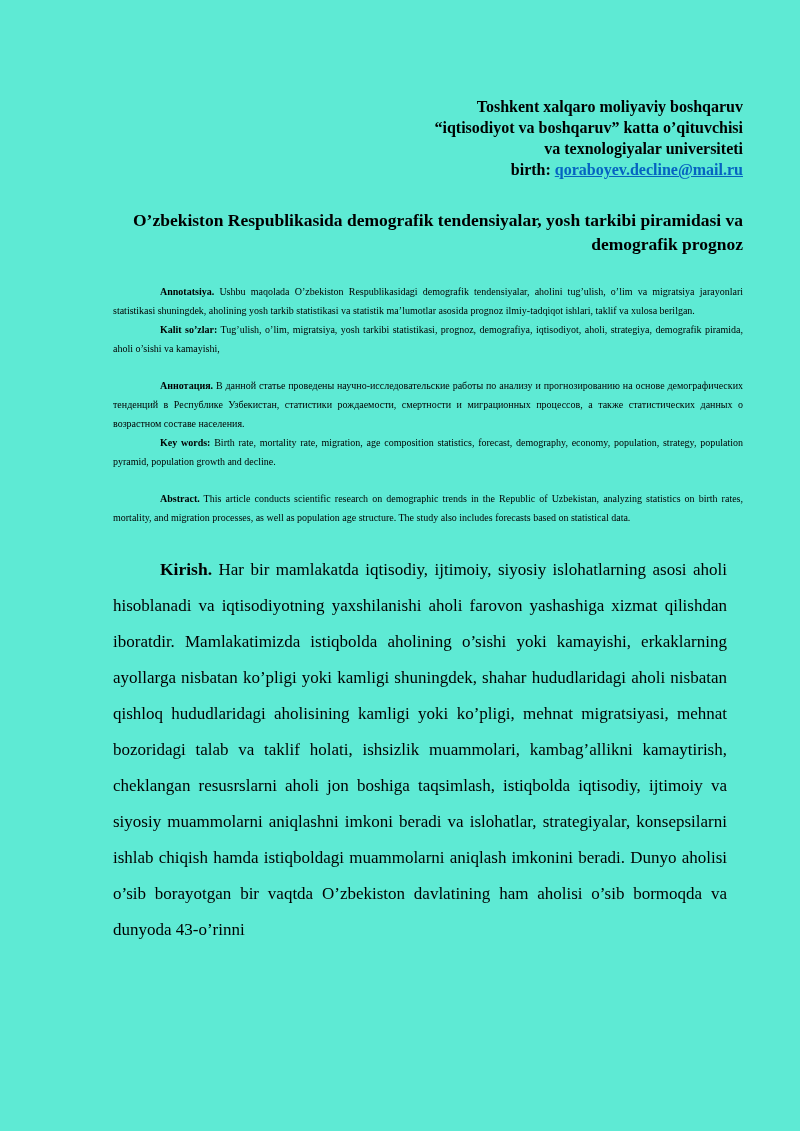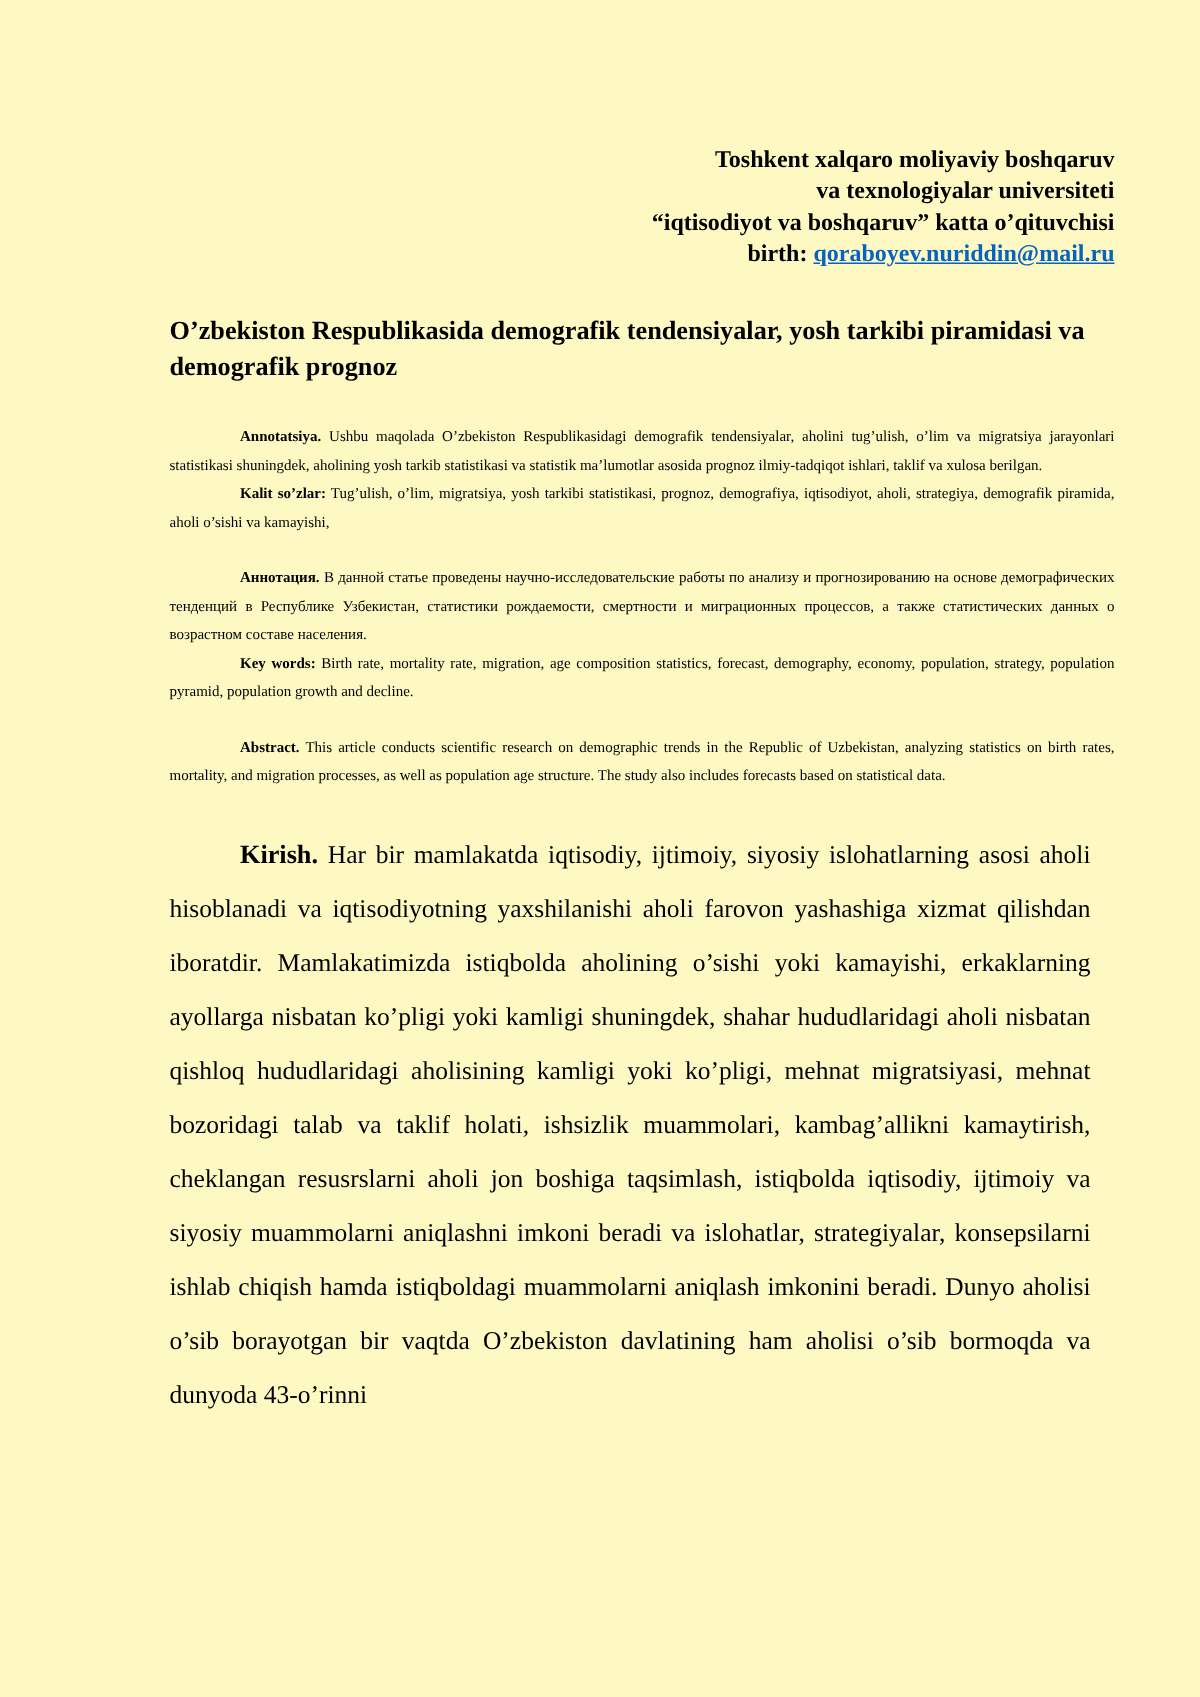--- a/index.html
+++ b/index.html
@@ -5,40 +5,40 @@
   html, body {
     margin: 0;
     padding: 0;
     background: #ffffff;
   }
   .page {
     position: relative;
     width: 800px;
     height: 1131px;
     box-sizing: border-box;
-    background: #fef9c3;
+    background: #5eead4;
     color: #000000;
     padding: 96px 57px 40px 113px;
     font-family: "Liberation Serif", "DejaVu Serif", serif;
     overflow: hidden;
   }
   .author-block {
     text-align: right;
     font-weight: bold;
     font-size: 16px;
     line-height: 21px;
   }
   .email-link {
     color: #0563c1;
     text-decoration: underline;
     cursor: pointer;
   }
   .title {
     margin: 28px 0 0 0;
-    text-align: left;
+    text-align: right;
     font-size: 17.5px;
     font-weight: bold;
     line-height: 24px;
   }
   .abstracts {
     margin-top: 26px;
   }
   .para {
     margin: 0;
     font-size: 10px;
@@ -60,23 +60,23 @@
     font-size: 17.5px;
   }
 </style>
 </head>
 <body>
 
 <div class="page">
 
   <header class="author-block">
     <div class="author-line">Toshkent xalqaro moliyaviy boshqaruv</div>
+    <div class="author-line">“iqtisodiyot va boshqaruv” katta o’qituvchisi</div>
     <div class="author-line">va texnologiyalar universiteti</div>
-    <div class="author-line">“iqtisodiyot va boshqaruv” katta o’qituvchisi</div>
-    <div class="author-line"><span>birth:</span> <a class="email-link">qoraboyev.nuriddin@mail.ru</a></div>
+    <div class="author-line"><span>birth:</span> <a class="email-link">qoraboyev.decline@mail.ru</a></div>
   </header>
 
   <h1 class="title">O’zbekiston Respublikasida demografik tendensiyalar, yosh tarkibi piramidasi va demografik prognoz</h1>
 
   <section class="abstracts">
     <p class="para"><b>Annotatsiya.</b> <span>Ushbu maqolada O’zbekiston Respublikasidagi demografik tendensiyalar, aholini tug’ulish, o’lim va migratsiya jarayonlari statistikasi shuningdek, aholining yosh tarkib statistikasi va statistik ma’lumotlar asosida prognoz ilmiy-tadqiqot ishlari, taklif va xulosa berilgan.</span></p>
     <p class="para"><b>Kalit so’zlar:</b> <span>Tug’ulish, o’lim, migratsiya, yosh tarkibi statistikasi, prognoz, demografiya, iqtisodiyot, aholi, strategiya, demografik piramida, aholi o’sishi va kamayishi,</span></p>
 
     <p class="para gap"><b>Аннотация.</b> <span>В данной статье проведены научно-исследовательские работы по анализу и прогнозированию на основе демографических тенденций в Республике Узбекистан, статистики рождаемости, смертности и миграционных процессов, а также статистических данных о возрастном составе населения.</span></p>
 

